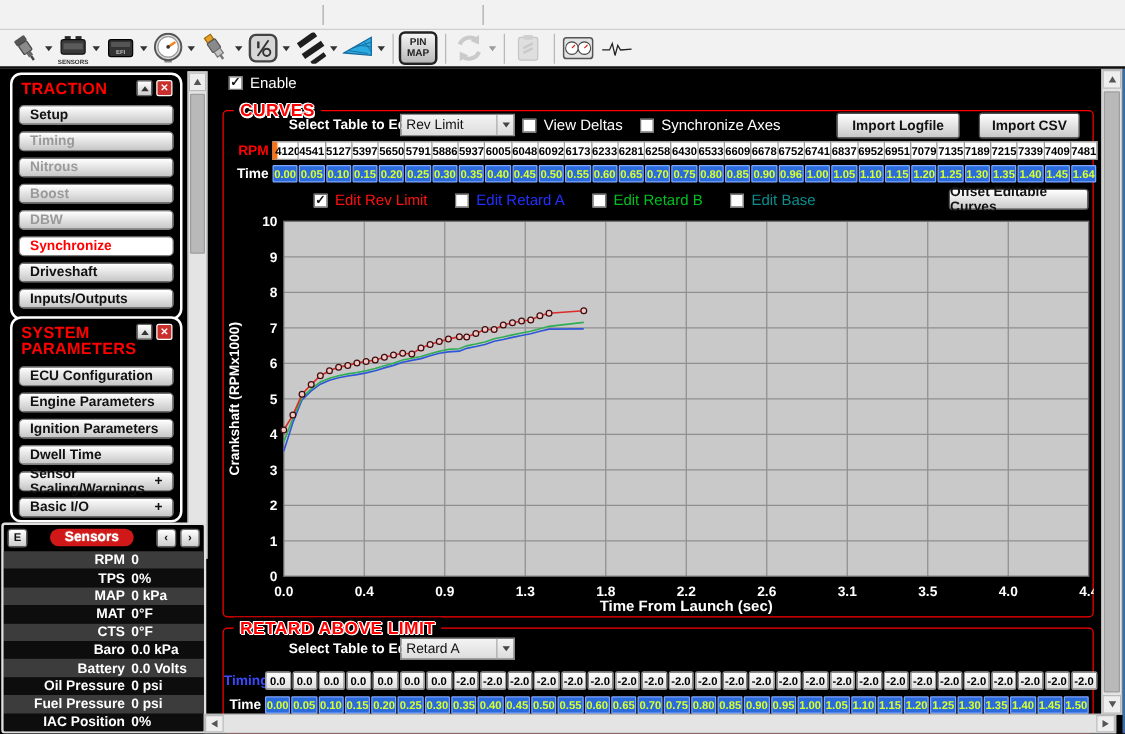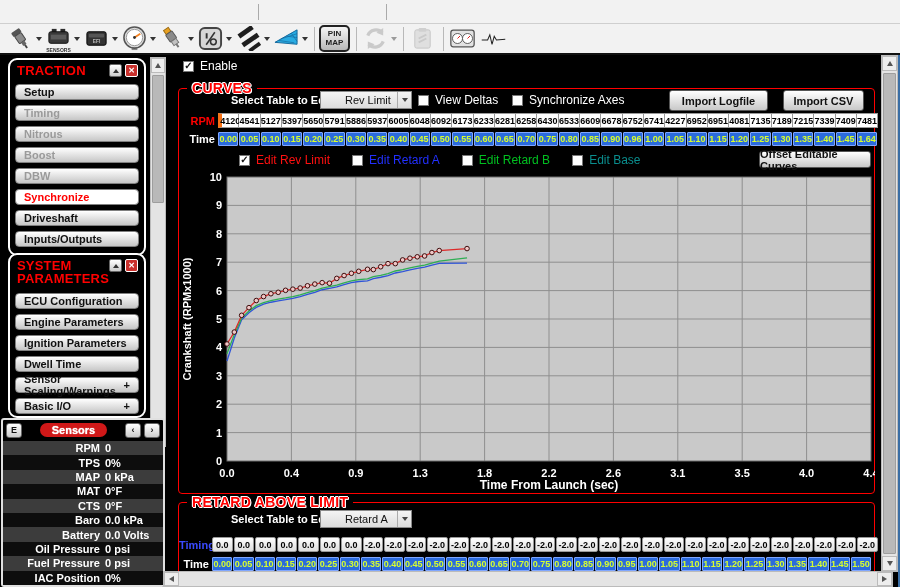--- a/index.html
+++ b/index.html
@@ -93,21 +93,21 @@
 
   .groupbox{position:absolute;left:8px;width:697px;border:1px solid #f00;border-radius:4px;background:#000;}
   #curves-box{top:33px;height:406px;}
   #retard-box{top:447px;height:85px;}
   .box-title{position:absolute;top:-9px;left:8px;background:#000;padding:0 5px;color:#f00;
     font-weight:bold;font-size:14px;letter-spacing:.3px;
     text-shadow:-1px 0 0 #fff,1px 0 0 #fff,0 -1px 0 #fff,0 1px 0 #fff,1px 1px 0 #fff,-1px -1px 0 #fff;}
 
   .sel-label{position:absolute;color:#fff;font-weight:bold;font-size:11px;}
   .dropdown{position:absolute;height:18px;background:linear-gradient(#f4f4f4,#dcdcdc);
-    border:1px solid #8a8a8a;display:flex;align-items:center;padding-left:20px;}
+    border:1px solid #8a8a8a;display:flex;align-items:center;}
   .dd-value{flex:1;font-size:11px;color:#111;padding:0 4px;white-space:nowrap;overflow:hidden;}
   .dd-btn{width:14px;height:100%;display:flex;align-items:center;justify-content:center;border-left:1px solid #aaa;}
   .cb-row{position:absolute;display:flex;align-items:center;gap:6px;}
   .btn{position:absolute;height:21px;background:linear-gradient(#ffffff,#c8c8c8);border:1px solid #555;
     border-radius:3px;font-size:11px;font-weight:bold;color:#111;display:flex;align-items:center;justify-content:center;}
 
   .table-row{position:absolute;left:0;height:17px;display:flex;align-items:center;}
   .row-label{width:36px;text-align:right;font-weight:bold;font-size:11px;flex:none;}
   .cells{display:flex;margin-left:3px;}
   .cell{display:flex;align-items:center;justify-content:center;font-size:9px;font-weight:bold;flex:none;}
@@ -481,24 +481,24 @@
               <span class="cell rpm">6173</span>
               <span class="cell rpm">6233</span>
               <span class="cell rpm">6281</span>
               <span class="cell rpm">6258</span>
               <span class="cell rpm">6430</span>
               <span class="cell rpm">6533</span>
               <span class="cell rpm">6609</span>
               <span class="cell rpm">6678</span>
               <span class="cell rpm">6752</span>
               <span class="cell rpm">6741</span>
-              <span class="cell rpm">4227</span>
+              <span class="cell rpm">6837</span>
               <span class="cell rpm">6952</span>
               <span class="cell rpm">6951</span>
-              <span class="cell rpm">4081</span>
+              <span class="cell rpm">7079</span>
               <span class="cell rpm">7135</span>
               <span class="cell rpm">7189</span>
               <span class="cell rpm">7215</span>
               <span class="cell rpm">7339</span>
               <span class="cell rpm">7409</span>
               <span class="cell rpm">7481</span>
             </span>
         </div>
         <div class="table-row" style="top:41px;">
           <span class="row-label" style="color:#fff;">Time</span>
@@ -530,21 +530,21 @@
               <span class="cell time">1.20</span>
               <span class="cell time">1.25</span>
               <span class="cell time">1.30</span>
               <span class="cell time">1.35</span>
               <span class="cell time">1.40</span>
               <span class="cell time">1.45</span>
               <span class="cell time">1.64</span>
             </span>
         </div>
 
-        <div class="cb-row" id="edit-checks" style="left:60px;top:64px;gap:22px;">
+        <div class="cb-row" id="edit-checks" style="left:72px;top:64px;gap:22px;">
             <span style="display: flex; align-items: center; gap: 6px;">
               <span class="checkbox checked"></span>
               <span class="wlabel" style="color: rgb(255, 16, 16);">Edit Rev Limit</span>
             </span>
             <span style="display: flex; align-items: center; gap: 6px;">
               <span class="checkbox"></span>
               <span class="wlabel" style="color: rgb(34, 48, 255);">Edit Retard A</span>
             </span>
             <span style="display: flex; align-items: center; gap: 6px; justify-content: space-between;">
               <span class="checkbox"></span>

